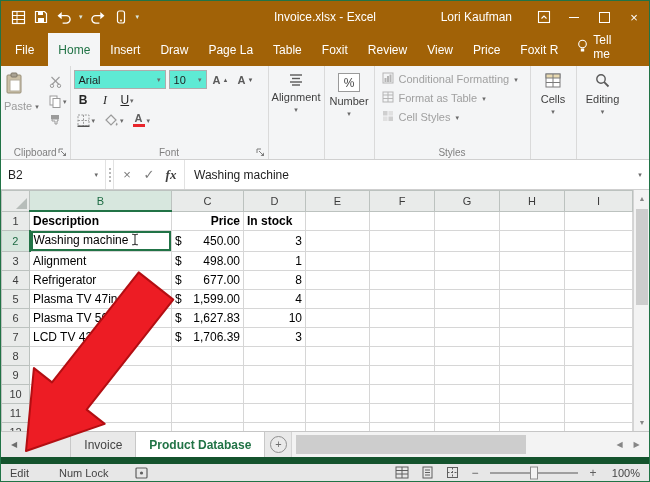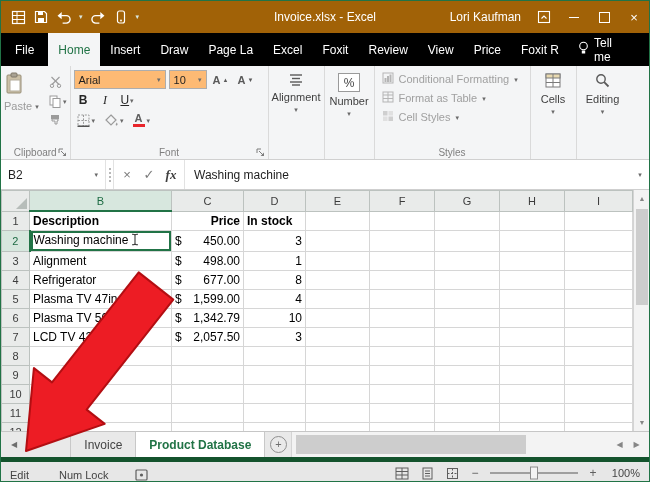--- a/index.html
+++ b/index.html
@@ -6,48 +6,48 @@
   body{width:650px;height:482px;overflow:hidden;font-family:"Liberation Sans",sans-serif;background:#fff}
   .app{position:relative;width:650px;height:482px;border:1px solid #217346;box-sizing:border-box;display:flex;flex-direction:column;background:#fff;overflow:hidden}
 
   
   .titlebar{height:32px;flex:0 0 32px;background:#a16207;display:flex;align-items:center;position:relative;color:#fff}
   .qat{display:flex;align-items:center;gap:7px;padding:0 9px;z-index:2}
   .qicon{display:flex;align-items:center;justify-content:center;width:16px;height:16px}
   .qdd{font-size:7px;color:#d9e8e0}
   .title-text{position:absolute;left:0;right:0;text-align:center;font-size:12px;color:#fff;pointer-events:none}
   .tb-right{margin-left:auto;display:flex;align-items:center;z-index:2}
-  .user-name{font-size:12px;margin-right:8px}
+  .user-name{font-size:12px;margin-right:17px}
   .winbtn{width:30px;height:32px;display:flex;align-items:center;justify-content:center;font-size:13px;color:#fff}
   .maxbox{width:9px;height:9px;border:1px solid #fff;display:inline-block}
   .minbar{width:10px;height:1px;background:#fff;display:inline-block}
 
   
-  .tabrow{height:33px;flex:0 0 33px;background:#000000;display:flex;align-items:center}
+  .tabrow{height:33px;flex:0 0 33px;background:#a16207;display:flex;align-items:flex-start}
   .rtabs{display:flex;height:100%}
   .rtab{display:flex;align-items:center;padding:0 10px;font-size:12px;color:#fff;white-space:nowrap}
   .rtab.file{padding:0 14px}
   .rtab.active{background:#f4f5f6;color:#217346}
   .tellme{display:flex;align-items:center;gap:5px;color:#fff;font-size:12px;padding:0 9px}
   .share{display:flex;align-items:center;gap:5px;color:#fff;font-size:12px;margin-left:auto;padding:0 15px}
 
   
   .ribbon{height:94px;flex:0 0 94px;background:#f4f5f6;border-bottom:1px solid #d0d0d0;box-sizing:border-box;display:flex;font-size:11px;color:#3f3f3f;overflow:hidden}
   .rgroup{position:relative;border-right:1px solid #dadada;padding:2px 3px 14px 3px;box-sizing:border-box;flex:0 0 auto}
   .glabel{position:absolute;bottom:1px;left:0;right:0;text-align:center;font-size:10px;color:#7f7f7f}
   .launcher{position:absolute;bottom:2px;right:2px;width:10px;height:10px;display:flex;align-items:center;justify-content:center}
   .dd{font-size:7px;color:#6a6a6a;line-height:1}
   .clipinner{display:flex;gap:3px}
   .pastebtn{display:flex;flex-direction:column;align-items:flex-start;width:42px;padding-top:4px;gap:3px;font-size:11px;color:#9b9b9b}
   .plabel{display:flex;align-items:center;gap:3px}
   .clipmini{display:flex;flex-direction:column;gap:5px;padding-top:7px}
   .mini{display:flex;align-items:center;gap:2px;color:#9b9b9b;height:14px}
   .fontgrp{width:198px}
   .frow{display:flex;align-items:center;gap:3px;margin-top:2px}
-  .combo{background:#fdba74;border:1px solid #adadad;height:19px;box-sizing:border-box;display:flex;align-items:center;justify-content:space-between;font-size:11px;color:#1e1e1e;padding:0 4px}
+  .combo{background:#5eead4;border:1px solid #adadad;height:19px;box-sizing:border-box;display:flex;align-items:center;justify-content:space-between;font-size:11px;color:#1e1e1e;padding:0 4px}
   .fname{width:92px}.fsize{width:38px}
   .sbtn{width:19px;height:18px;display:flex;align-items:center;justify-content:center;gap:1px;font-size:12px;color:#262626}
   .sbtn .bl{font-weight:bold}
   .sbtn .il{font-style:italic;font-family:"Liberation Serif",serif}
   .sbtn .ul{text-decoration:underline}
   .iconbtn{display:flex;align-items:center;gap:2px;padding:0 3px;height:18px}
   .fc-a{font-weight:bold;color:#5f5f5f;font-size:11px;line-height:10px}
   .fc-wrap{display:flex;flex-direction:column;align-items:center}
   .fc-bar{width:12px;height:3px;background:#e8252b;margin-top:1px}
   .az{font-size:11px;color:#5a5a5a;font-weight:bold}
@@ -100,21 +100,21 @@
   .sheettab{display:flex;align-items:center;padding:0 13px;border-right:1px solid #c8c8c8;border-left:1px solid #c8c8c8;margin-left:-1px;color:#444;white-space:nowrap}
   .sheettab.active{background:#fff;color:#217346;font-weight:bold}
   .newsheet{display:flex;align-items:center;justify-content:center;width:26px}
   .newsheet span{width:15px;height:15px;border:1px solid #8f8f8f;border-radius:50%;display:flex;align-items:center;justify-content:center;font-size:11px;color:#6e6e6e;line-height:1}
   .hscroll{flex:1;position:relative;background:#f3f3f3;border-left:1px solid #d4d4d4;margin:0}
   .hthumb{position:absolute;left:4px;top:3px;bottom:3px;width:230px;background:#cdcdcd}
   .harrows{display:flex;align-items:center;gap:2px;padding:0 5px;background:#f3f3f3;color:#868686;font-size:8px}
   .harrows span{width:15px;text-align:center}
 
   
-  .statusbar{height:24px;flex:0 0 24px;background:#e7e7e7;border-top:5px solid #14532d;box-sizing:border-box;display:flex;align-items:flex-end;font-size:11px;color:#444}
+  .statusbar{height:24px;flex:0 0 24px;background:#e7e7e7;border-top:7px solid #14532d;box-sizing:border-box;display:flex;align-items:center;font-size:11px;color:#444}
   .smode{padding-left:9px}
   .snum{margin-left:30px}
   .smacro{margin-left:26px;display:flex;align-items:center}
   .sright{margin-left:auto;display:flex;align-items:center;gap:9px;padding-right:9px}
   .viewico{display:flex;align-items:center;justify-content:center;width:16px;height:16px;color:#5f5f5f}
   .zbtn{font-size:12px;color:#5f5f5f;width:12px;text-align:center}
   .ztrack{width:88px;height:2px;background:#9f9f9f;position:relative}
   .znotch{position:absolute;left:50%;top:-3px;width:1px;height:8px;background:#9f9f9f}
   .zthumb{position:absolute;left:50%;top:50%;transform:translate(-50%,-50%);width:8px;height:13px;background:#f3f3f3;border:1px solid #8c8c8c;box-sizing:border-box}
   .zlevel{width:32px;text-align:right}
@@ -184,21 +184,21 @@
     </div>
   </div>
 
   <div class="tabrow">
     <div class="rtabs">
         <div class="rtab file">File</div>
         <div class="rtab active">Home</div>
         <div class="rtab">Insert</div>
         <div class="rtab">Draw</div>
         <div class="rtab">Page La</div>
-        <div class="rtab">Excel</div>
+        <div class="rtab">Table</div>
         <div class="rtab">Foxit</div>
         <div class="rtab">Review</div>
         <div class="rtab">View</div>
         <div class="rtab">Price</div>
         <div class="rtab">Foxit R</div>
       </div>
     <div class="tellme">
       <span>
         <svg width="11" height="14" viewBox="0 0 11 14">
             <circle cx="5.5" cy="5" r="3.8" fill="none" stroke="#fff" stroke-width="1.1"></circle>
@@ -530,35 +530,35 @@
             <td></td>
             <td></td>
             <td></td>
             <td></td>
           </tr>
           <tr>
             <th class="rowhdr">6</th>
             <td>Plasma TV 50inch</td>
             <td class="acct">
               <span class="cur">$</span>
-              <span class="val">1,342.79</span>
+              <span class="val">1,627.83</span>
             </td>
             <td class="r">10</td>
             <td></td>
             <td></td>
             <td></td>
             <td></td>
             <td></td>
           </tr>
           <tr>
             <th class="rowhdr">7</th>
             <td>LCD TV 42inch</td>
             <td class="acct">
               <span class="cur">$</span>
-              <span class="val">2,057.50</span>
+              <span class="val">1,706.39</span>
             </td>
             <td class="r">3</td>
             <td></td>
             <td></td>
             <td></td>
             <td></td>
             <td></td>
           </tr>
           <tr>
             <th class="rowhdr">8</th>

